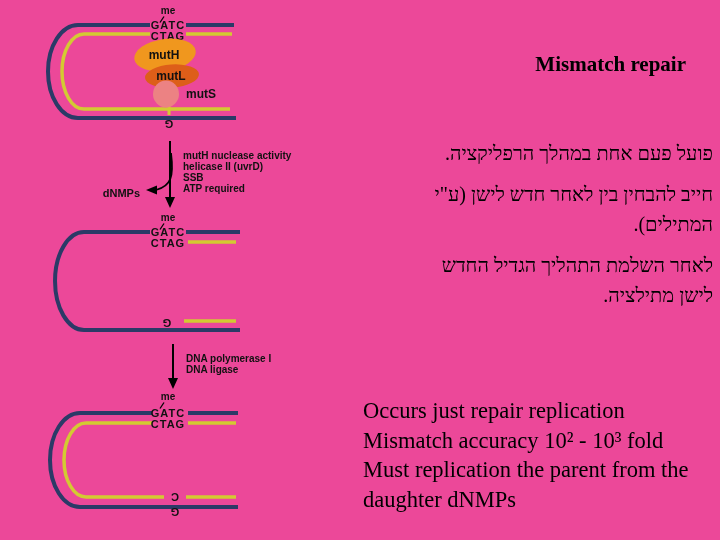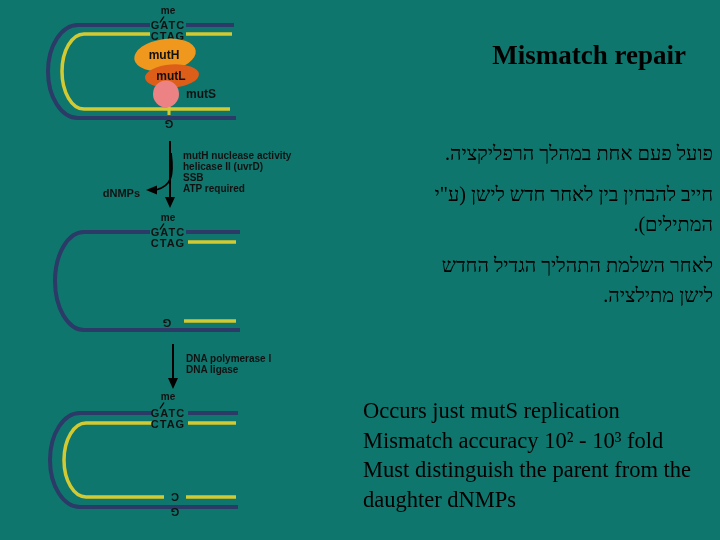--- a/index.html
+++ b/index.html
@@ -1,23 +1,23 @@
 <!DOCTYPE html>
 <html style="--color-navy: #2b3a67; --color-yellow: #d3ca32; --color-mutH: #f0971e; --color-mutL: #dd5e19; --color-mutS: #ec8283;"><head>
 <meta charset="utf-8">
 <style>
   html,body{margin:0;padding:0;}
   .slide{
-    position:relative;width:720px;height:540px;background:#0f766e;
+    position:relative;width:720px;height:540px;background:#ec4899;
     overflow:hidden;font-family:"Liberation Serif","DejaVu Serif",serif;color:#000;
   }
   
   .title{
-    position:absolute;top:40px;right:34px;
-    font-size:27px;font-weight:bold;text-align:left;white-space:nowrap;
+    position:absolute;top:52px;right:34px;
+    font-size:21px;font-weight:bold;text-align:left;white-space:nowrap;
   }
   
   .hebrew{
     position:absolute;top:138px;right:7px;width:340px;
     direction:rtl;font-size:20px;line-height:30px;
     font-family:"Liberation Serif","DejaVu Sans",serif;
   }
   .hebrew .block{margin:0 0 11px 0;}
   .hebrew .line{white-space:nowrap;text-align:right;}
   .hebrew .line.cont{}
@@ -131,19 +131,19 @@
       <div class="line">חייב להבחין בין לאחר חדש לישן (ע"י</div>
       <div class="line cont">המתילים).</div>
     </div>
     <div class="block">
       <div class="line">לאחר השלמת התהליך הגדיל החדש</div>
       <div class="line cont">לישן מתילציה.</div>
     </div>
   </div>
 
   <div class="english">
-    <div class="line">Occurs just mutS replication</div>
+    <div class="line">Occurs just repair replication</div>
     <div class="line">Mismatch accuracy 10² - 10³ fold</div>
-    <div class="line">Must distinguish the parent from the</div>
+    <div class="line">Must replication the parent from the</div>
     <div class="line">daughter dNMPs</div>
   </div>
 
 </div>
 
 </body></html>

